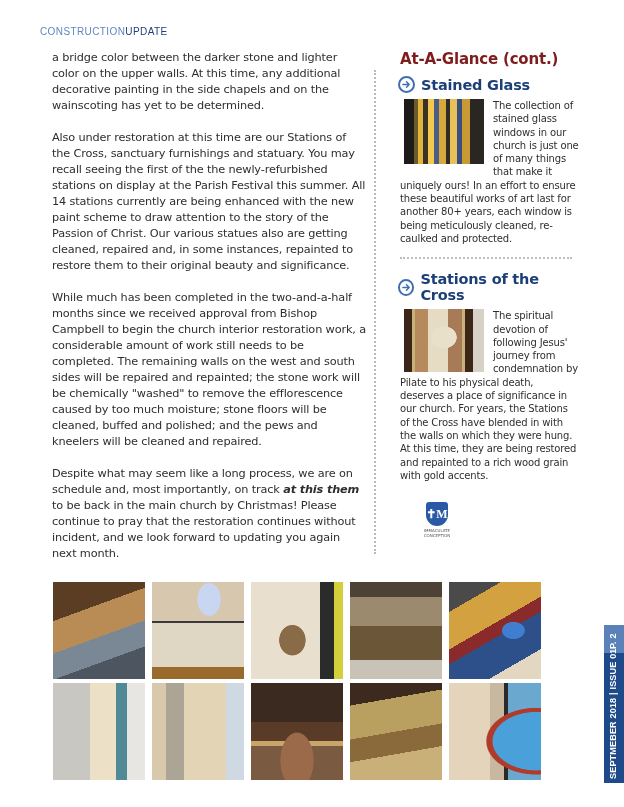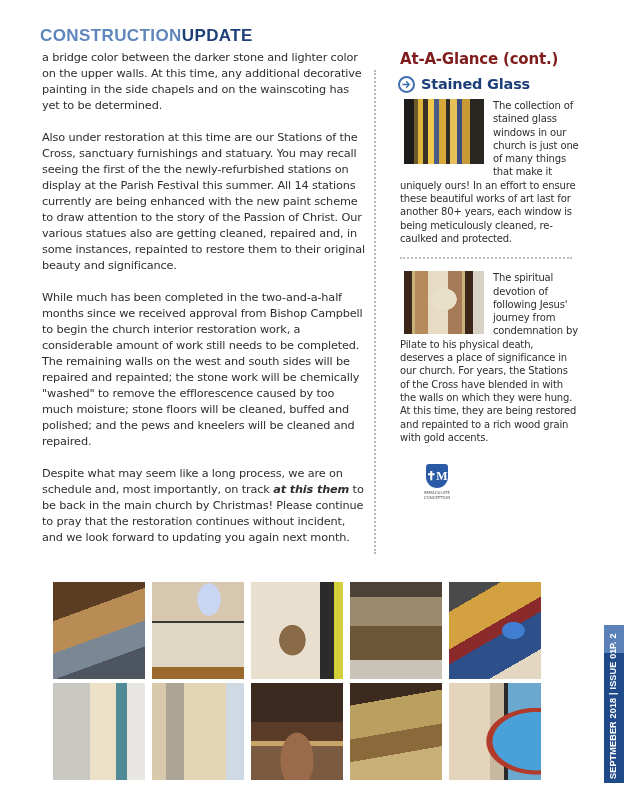--- a/index.html
+++ b/index.html
@@ -1,25 +1,25 @@
 <!DOCTYPE html>
 <html><head>
 <meta charset="utf-8">
 <style>
   html,body{margin:0;padding:0;background:#ffffff;}
   body{width:624px;height:807px;position:relative;overflow:hidden;font-family:"DejaVu Sans","Liberation Sans",sans-serif;color:#2b2b2b;}
-  .kicker{position:absolute;left:40px;top:26px;font-family:"Liberation Sans",sans-serif;font-weight:bold;font-size:17px;letter-spacing:0.4px;}
+  .kicker{position:absolute;left:40px;top:26px;font-family:"Liberation Sans",sans-serif;font-weight:normal;font-size:10px;letter-spacing:0.4px;}
   .kicker .a{color:#5f86bd;}
   .kicker .b{color:#1d3f78;}
   .main{position:absolute;left:40px;top:50px;width:326px;font-size:11.3px;line-height:16px;letter-spacing:-0.15px;color:#2e2e2e;}
-  .main p{margin:0 0 16px 2px;}
+  .main p{margin:0 0 16px 12px;}
   .divider{position:absolute;left:374px;top:70px;height:484px;border-left:2px dotted #b8b8b8;}
   .side{position:absolute;left:400px;top:50px;width:180px;}
   .side-title{font-weight:bold;font-size:15px;color:#7f1d1d;margin:0 0 8px 0;letter-spacing:-0.2px;}
-  .sec-head{display:flex;margin:0 0 6px -2px;}
+  .sec-head{display:flex;align-items:center;margin:0 0 6px -2px;}
   .arrow{width:17px;height:17px;border:2px solid #3f6fb0;border-radius:50%;box-sizing:border-box;display:flex;align-items:center;justify-content:center;margin-right:6px;}
   .sec-title{font-weight:bold;font-size:14.5px;color:#1d3f78;letter-spacing:-0.2px;}
   .sec-body{font-size:10px;line-height:13.3px;color:#2e2e2e;letter-spacing:-0.15px;}
   .thumb{float:left;width:80px;margin:0 9px 2px 4px;}
   .thumb-glass{height:65px;background:
     linear-gradient(90deg,#1e1b18 0 12%,#6b5b2a 12% 18%,#e3b43c 18% 24%,#3a3226 24% 30%,#f2c94c 30% 38%,#4b5c86 38% 44%,#d7a93a 44% 52%,#2f2c28 52% 58%,#e7c05a 58% 66%,#3a4f80 66% 72%,#c79a34 72% 82%,#2a2622 82% 100%);}
   .thumb-station{height:63px;background:
     radial-gradient(ellipse at 50% 45%,#e9e0c9 0 22%,transparent 23%),
     linear-gradient(90deg,#3b2618 0 10%,#c9b27a 10% 14%,#b68a5c 14% 30%,#e6dcc4 30% 55%,#a77b57 55% 72%,#c9b27a 72% 76%,#3b2618 76% 86%,#d8d2c6 86% 100%);}
   .hsep{border-top:2px dotted #bdbdbd;margin:12px 0 12px 0;width:172px;}
@@ -76,20 +76,28 @@
     </div>
     <div class="sec-body">
       <div class="thumb thumb-glass"></div>
       <span>The collection of stained glass windows in our church is just one of many things that make it uniquely ours! In an effort to ensure these beautiful works of art last for another 80+ years, each window is being meticulously cleaned, re-caulked and protected.</span>
     </div>
   </div>
 
   <div class="hsep"></div>
 
   <div>
+    <div class="sec-head">
+      <span class="arrow">
+        <svg width="9" height="9" viewBox="0 0 10 10">
+            <path d="M1 5h7M5 2l3 3-3 3" stroke="#3f6fb0" stroke-width="1.6" fill="none" stroke-linecap="round" stroke-linejoin="round"></path>
+          </svg>
+      </span>
+      <span class="sec-title">Stations of the Cross</span>
+    </div>
     <div class="sec-body">
       <div class="thumb thumb-station"></div>
       <span>The spiritual devotion of following Jesus' journey from condemnation by Pilate to his physical death, deserves a place of significance in our church. For years, the Stations of the Cross have blended in with the walls on which they were hung. At this time, they are being restored and repainted to a rich wood grain with gold accents.</span>
     </div>
   </div>
 
   <div class="logo-row">
     <div class="logo">
       <div class="shield">✝M</div>
       <div class="logo-text">

